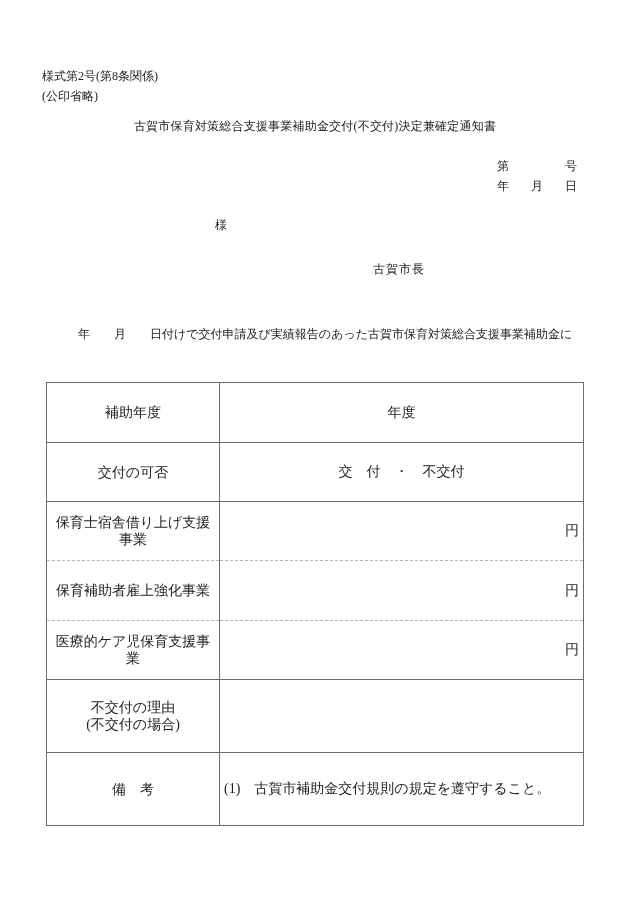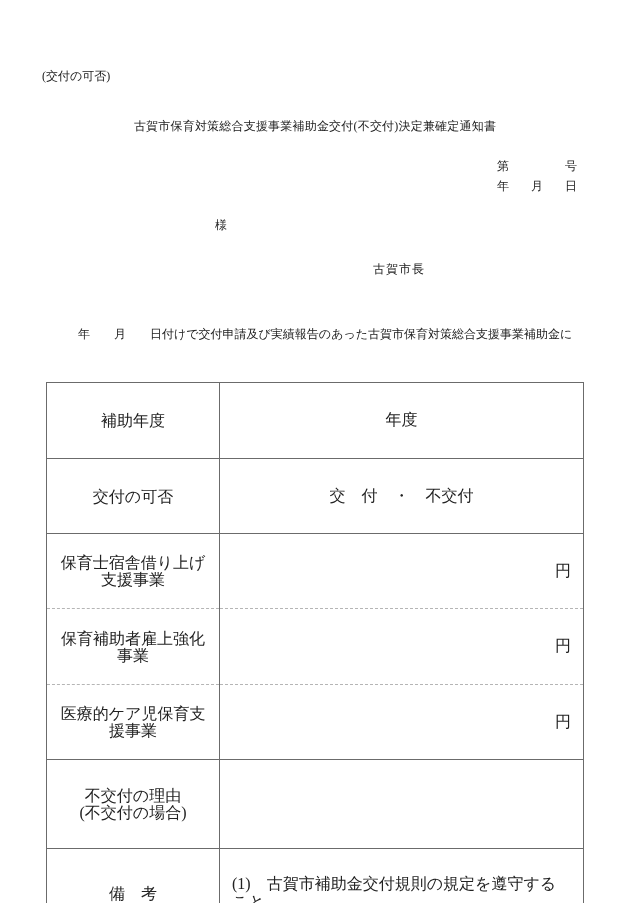--- a/index.html
+++ b/index.html
@@ -20,42 +20,43 @@
   .addressee{left:215px;top:217px;}
   .sender{left:373px;top:261px;letter-spacing:1px;}
   .body-para{left:42px;top:324px;width:548px;line-height:20px;}
   table.subsidy{
     position:absolute;left:46px;top:382px;
     width:538px;border-collapse:collapse;table-layout:fixed;
   }
   table.subsidy td{
     border-left:1px solid #6b6b6b;
     border-right:1px solid #6b6b6b;
-    padding:12px;
+    padding:4px;
     vertical-align:middle;
-    font-size:16px;
+    font-size:14px;
   }
   tr.solid td{border-bottom:1px solid #6b6b6b;}
   tr.dashed td{border-bottom:1px dashed #b5b5b5;}
   tr.top td{border-top:1px solid #6b6b6b;}
   .lbl{text-align:center;line-height:17px;}
   .val-center{text-align:center;}
   .val-nendo{text-align:center;padding-left:115px;}
   .val-yen{text-align:right;padding-right:20px;}
   .val-note{vertical-align:top;text-align:left;padding:6px 10px 0 13px;line-height:18px;}
   .h51{height:51px;} .h50{height:50px;} .h34{height:34px;}
   .h64{height:64px;}
 </style>
 </head>
 <body>
 
 <div class="page">
 
   <div class="abs form-header">
-    <div>(交付の可否)</div>
+    <div>様式第2号(第8条関係)</div>
+    <div>(公印省略)</div>
   </div>
 
   <div class="abs doc-title">古賀市保育対策総合支援事業補助金交付(不交付)決定兼確定通知書</div>
 
   <div class="abs docnum-line">
     <span>第</span>
     <span>号</span>
   </div>
 
   <div class="abs date-line">

